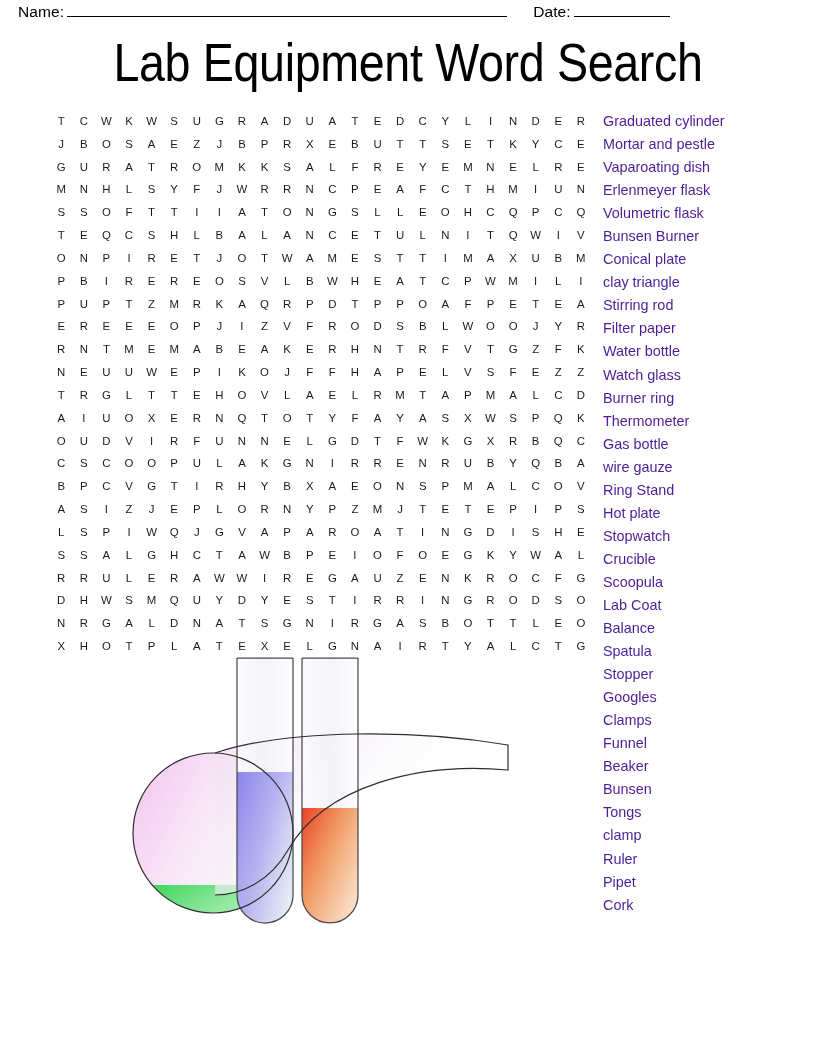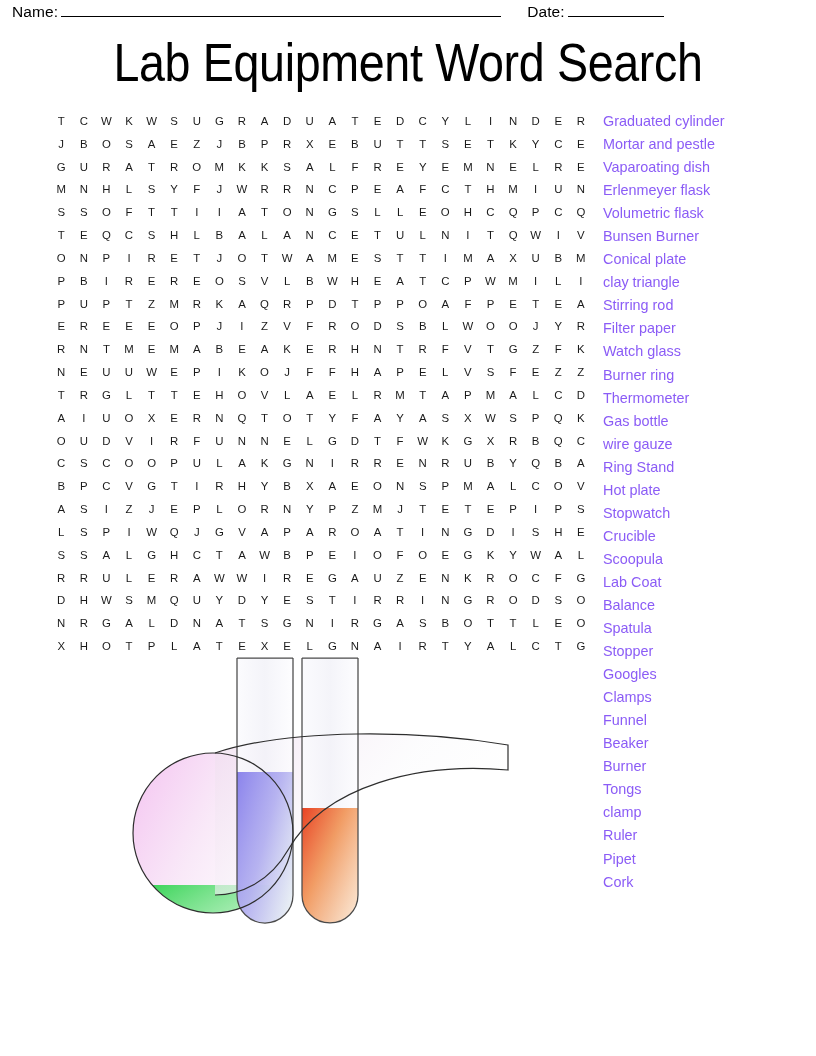--- a/index.html
+++ b/index.html
@@ -18,21 +18,21 @@
 
   
   .header-row {
     position: absolute;
     top: 2px;
     left: 0;
     width: 816px;
     height: 26px;
     display: flex;
     align-items: baseline;
-    padding: 0 12px;
+    padding: 0 18px;
     box-sizing: border-box;
     font-size: 15.5px;
   }
   .hdr-label {
     white-space: nowrap;
     font-size: 15.5px;
     letter-spacing: 0.1px;
   }
   .rule {
     border-bottom: 1.3px solid #000;
@@ -88,21 +88,21 @@
     position: absolute;
     top: 110px;
     left: 603px;
     width: 210px;
   }
   .word {
     font-size: 14.4px;
     line-height: 23.05px;
     height: 23.05px;
     white-space: nowrap;
-    color: #8b5cf6;
+    color: #4c1d95;
   }
 
   
   .illustration {
     position: absolute;
     left: 120px;
     top: 650px;
     width: 400px;
     height: 310px;
   }
@@ -752,39 +752,40 @@
     <div class="word">Graduated cylinder</div>
     <div class="word">Mortar and pestle</div>
     <div class="word">Vaparoating dish</div>
     <div class="word">Erlenmeyer flask</div>
     <div class="word">Volumetric flask</div>
     <div class="word">Bunsen Burner</div>
     <div class="word">Conical plate</div>
     <div class="word">clay triangle</div>
     <div class="word">Stirring rod</div>
     <div class="word">Filter paper</div>
+    <div class="word">Water bottle</div>
     <div class="word">Watch glass</div>
     <div class="word">Burner ring</div>
     <div class="word">Thermometer</div>
     <div class="word">Gas bottle</div>
     <div class="word">wire gauze</div>
     <div class="word">Ring Stand</div>
     <div class="word">Hot plate</div>
     <div class="word">Stopwatch</div>
     <div class="word">Crucible</div>
     <div class="word">Scoopula</div>
     <div class="word">Lab Coat</div>
     <div class="word">Balance</div>
     <div class="word">Spatula</div>
     <div class="word">Stopper</div>
     <div class="word">Googles</div>
     <div class="word">Clamps</div>
     <div class="word">Funnel</div>
     <div class="word">Beaker</div>
-    <div class="word">Burner</div>
+    <div class="word">Bunsen</div>
     <div class="word">Tongs</div>
     <div class="word">clamp</div>
     <div class="word">Ruler</div>
     <div class="word">Pipet</div>
     <div class="word">Cork</div>
   </div>
 
 <div class="illustration">
   <svg width="400" height="310" viewBox="0 0 400 310" xmlns="http://www.w3.org/2000/svg">
     <defs>

